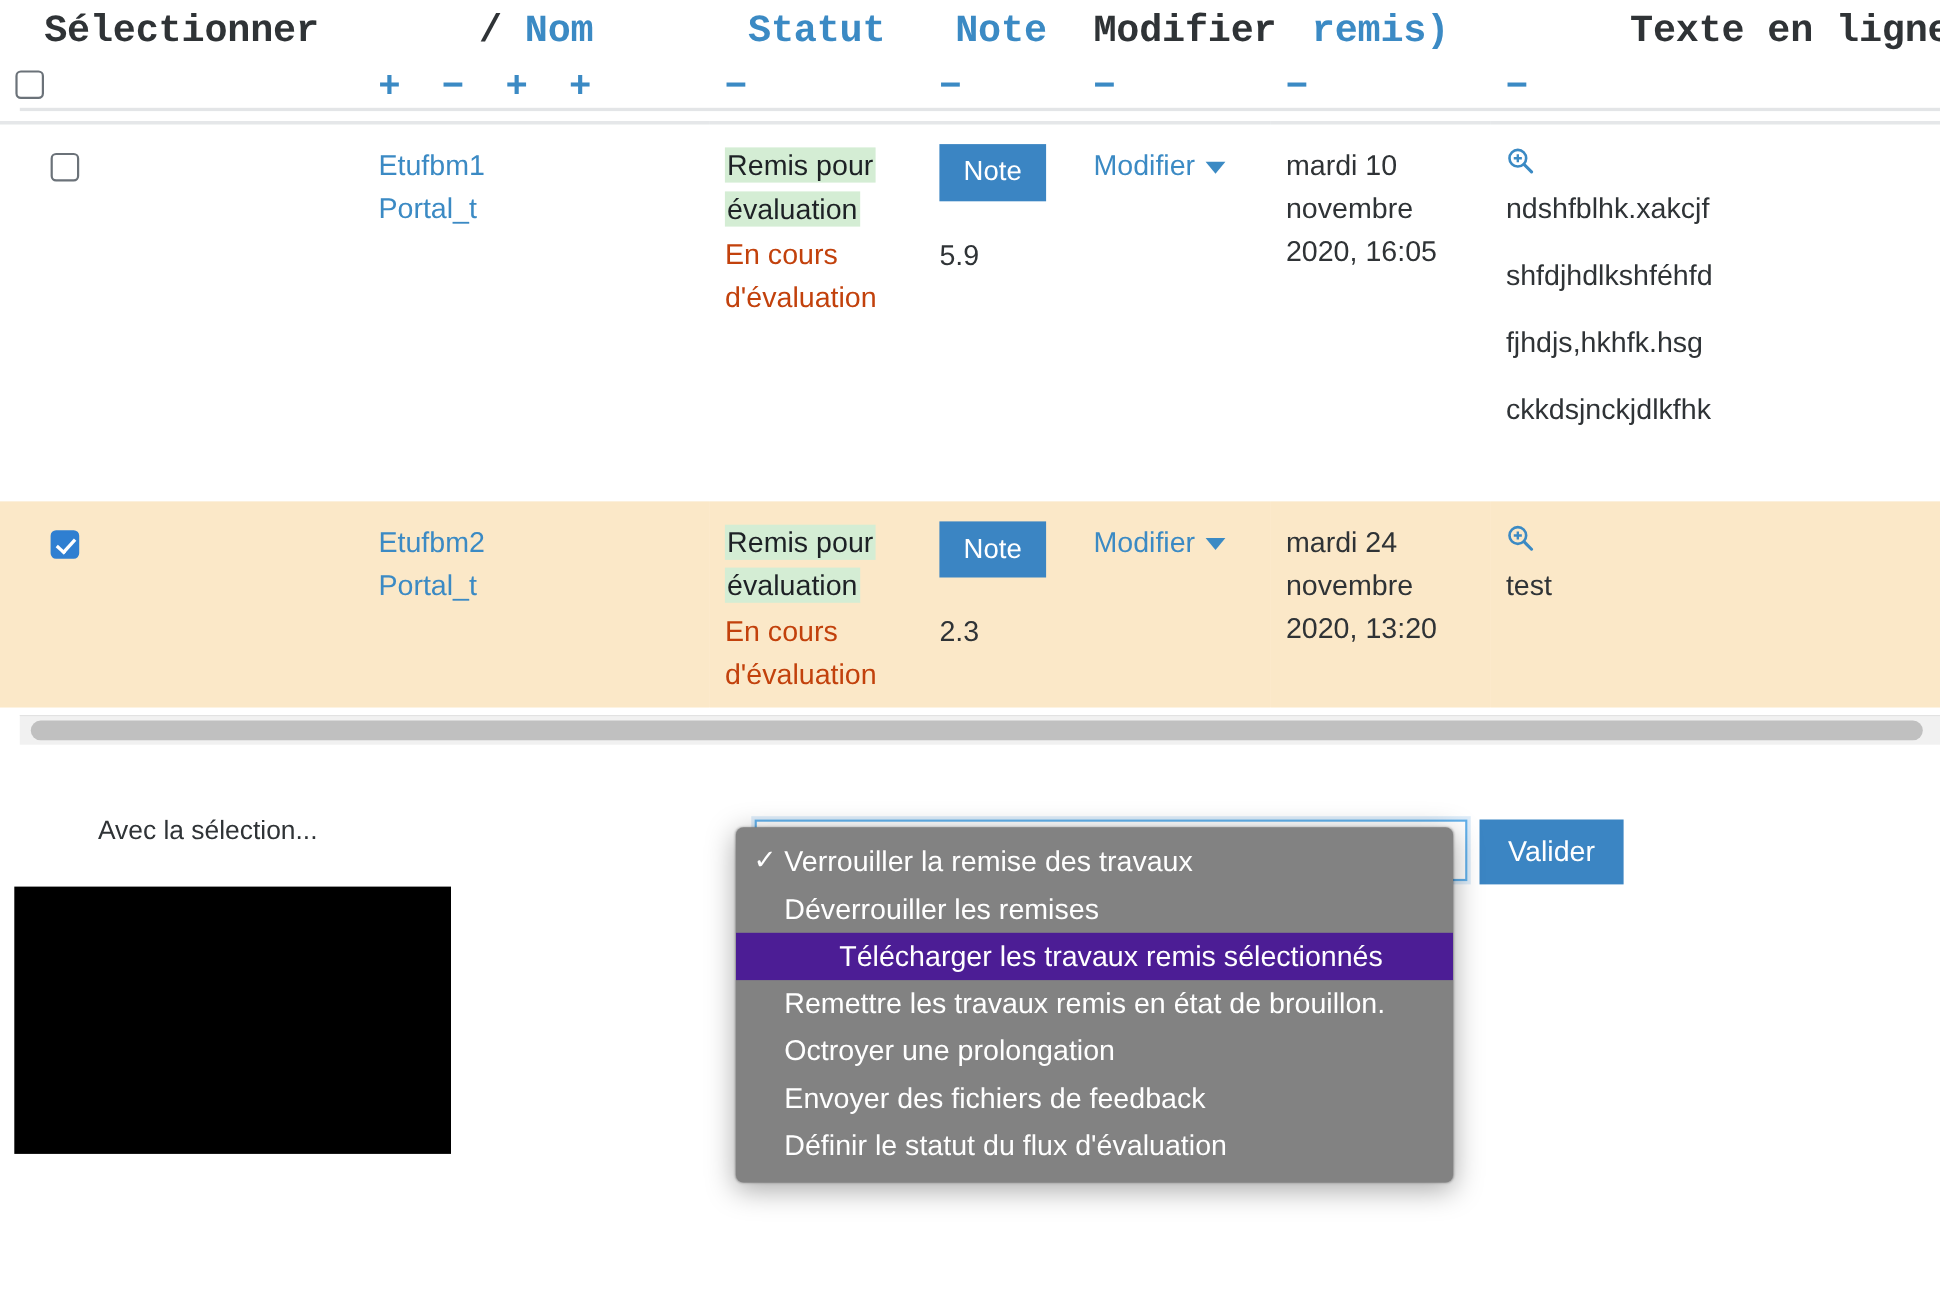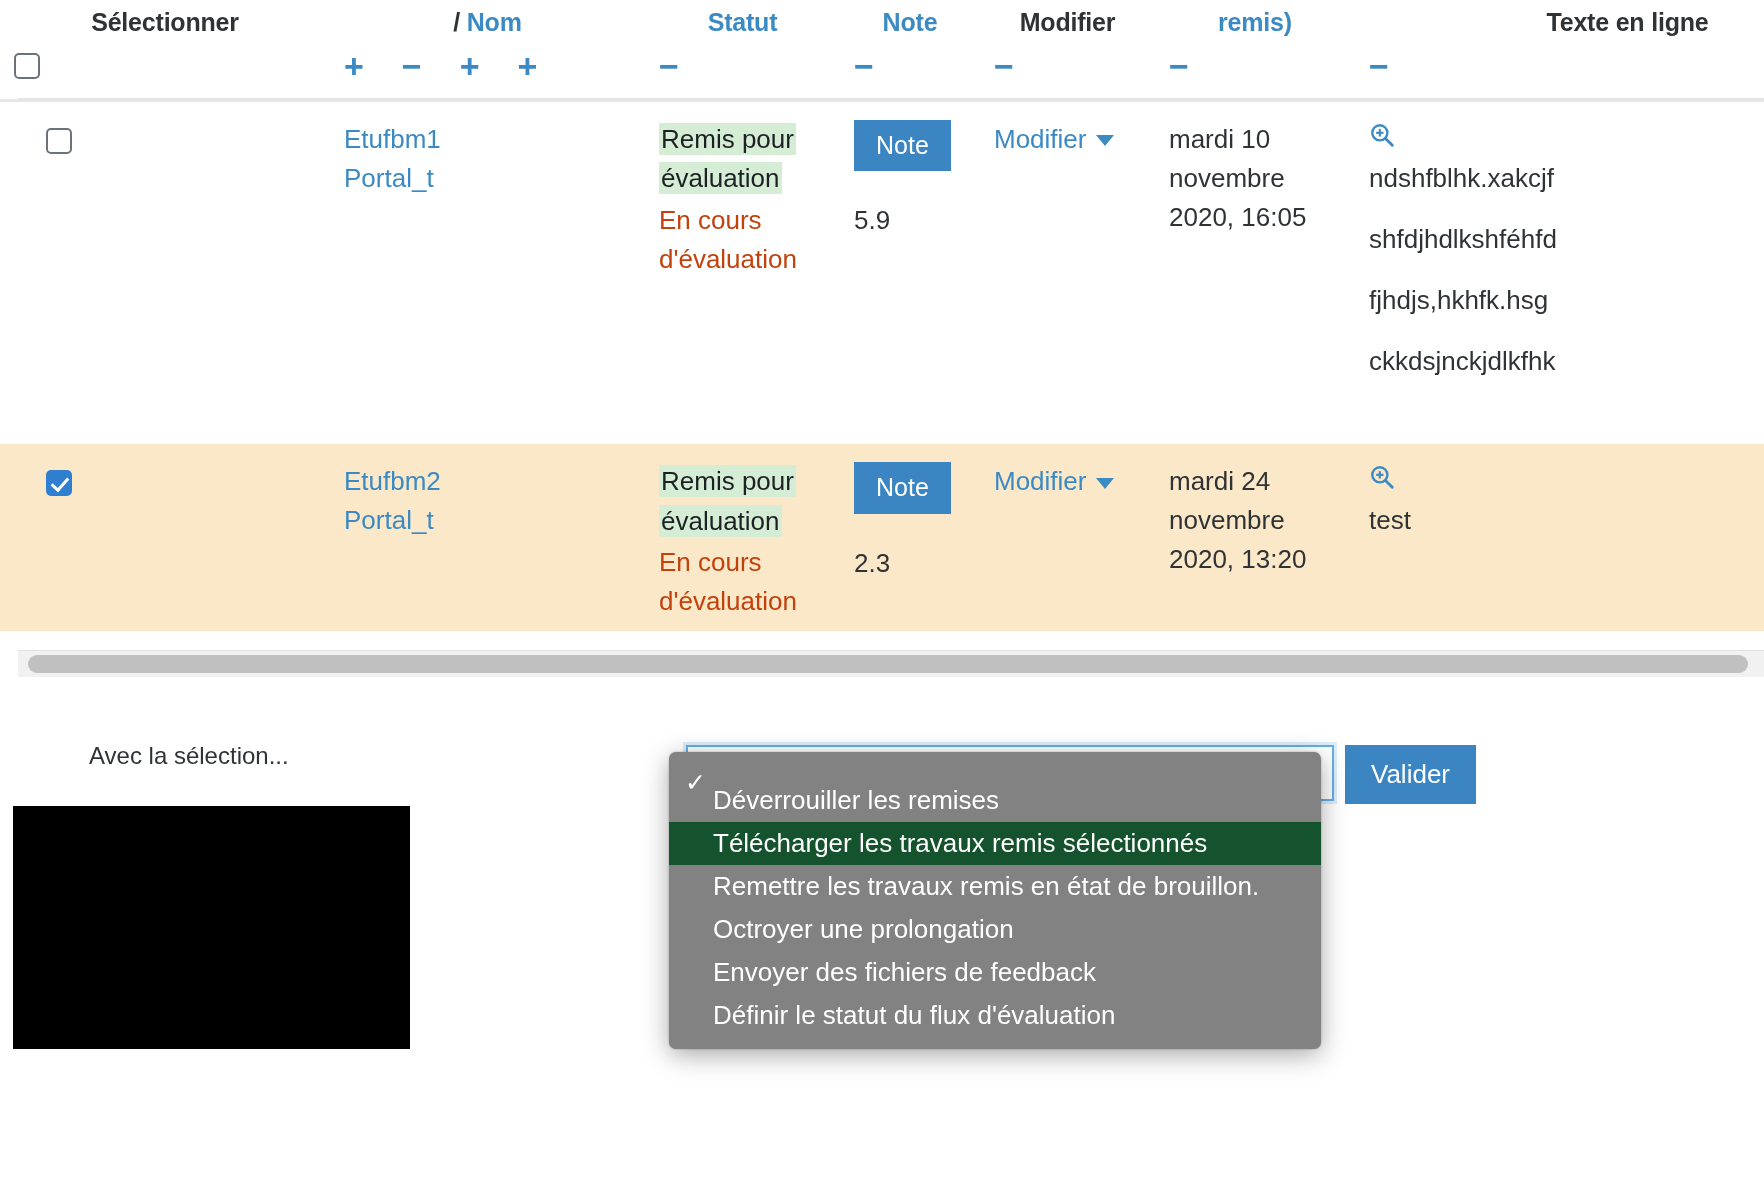--- a/index.html
+++ b/index.html
@@ -44,25 +44,26 @@
     padding: 0 0 0 0;
     border: 0;
     background: #fff;
   }
   .head-inner {
     padding: 8px 14px 16px 14px;
     min-height: 78px;
     box-sizing: border-box;
   }
   .head-title {
-    font-size: 25px;
+    font-size: 35px;
     font-weight: bold;
     line-height: 1.15;
     white-space: nowrap;
     letter-spacing: -0.2px;
+    font-family: Liberation Mono, monospace;
   }
   .head-title .lnk { color: #3b8ac4; }
   .head-title .plain { color: #2f3336; }
   .head-ctl {
     margin-top: 12px;
     display: flex;
     align-items: center;
     gap: 0px;
     height: 34px;
   }
@@ -276,21 +277,21 @@
   }
   .dd-item {
     position: relative;
     font-size: 26px;
     color: #ffffff;
     line-height: 1.0;
     padding: 8px 14px 9px 44px;
     white-space: nowrap;
     cursor: pointer;
   }
-  .dd-item.selected { background: #14532d; }
+  .dd-item.selected { background: #4c1d95; text-align: center; }
   .dd-check {
     position: absolute;
     left: 16px; top: 8px;
     font-size: 25px;
     color: #fff;
   }
 </style>
 </head>
 <body>
 
@@ -452,20 +453,21 @@
 </div>
 
 <div class="with-selection">Avec la sélection...</div>
 <div class="action-select"></div>
 <button class="valider-btn">Valider</button>
 <div class="black-box"></div>
 
 <div class="dropdown">
   <div class="dd-item">
     <span class="dd-check">✓</span>
+    <span>Verrouiller la remise des travaux</span>
   </div>
   <div class="dd-item">
     <span>Déverrouiller les remises</span>
   </div>
   <div class="dd-item selected">
     <span>Télécharger les travaux remis sélectionnés</span>
   </div>
   <div class="dd-item">
     <span>Remettre les travaux remis en état de brouillon.</span>
   </div>

